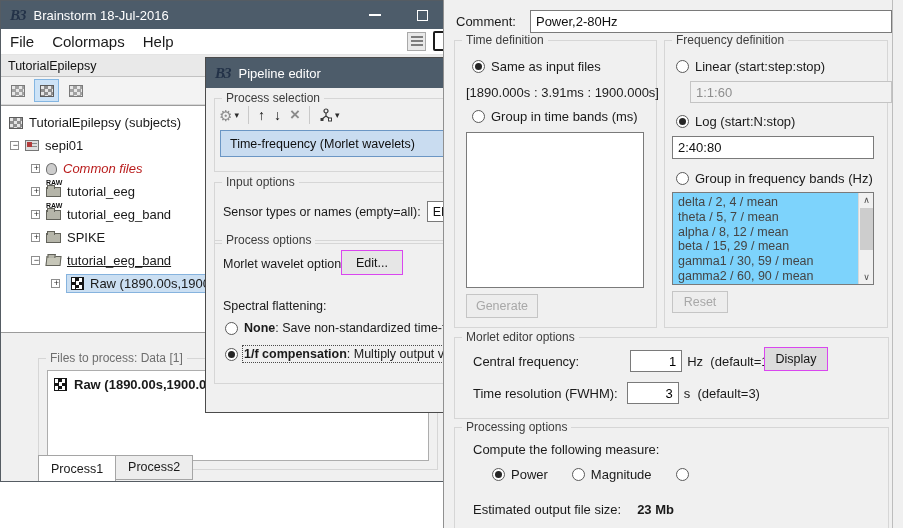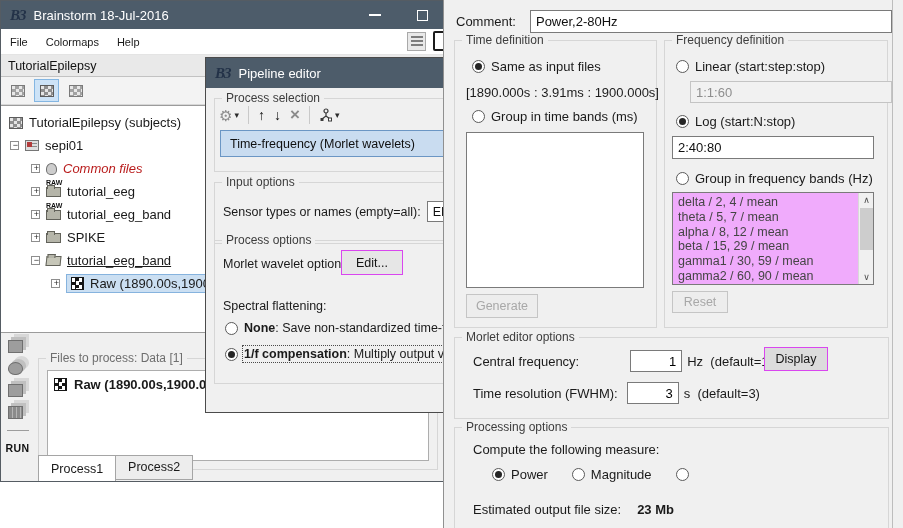--- a/index.html
+++ b/index.html
@@ -20,21 +20,21 @@
   .titlebar .wtitle { color:#ffffff; font-size:13px; }
   .logo { font-family:"Liberation Serif", serif; font-style:italic; font-weight:bold;
           font-size:15px; color:#233248; letter-spacing:-1px; }
   .winctl { position:absolute; top:0; height:28px; width:44px; display:flex; align-items:center; justify-content:center; }
   #btn-min { left:352px; } #btn-max { left:399px; }
   .minbar { width:12px; height:2px; background:#fff; }
   .maxbox { width:11px; height:11px; border:1px solid #fff; }
 
   
   .menubar { height:26px; background:#ffffff; display:flex; align-items:center; border-bottom:1px solid #e4e4e4; position:relative; }
-  .menu-item { font-size:11px; padding:8px 9px; }
+  .menu-item { font-size:15px; padding:8px 9px; }
   .mb-iconbtn { position:absolute; left:406px; top:3px; width:19px; height:19px; background:#e9e9e9;
                 border:1px solid #a9a9a9; display:flex; align-items:center; justify-content:center; }
   .layers-glyph { width:12px; height:11px;
       background:repeating-linear-gradient(180deg,#7d7d7d 0 2px,#e9e9e9 2px 4px); }
   .partial-icon { position:absolute; left:432px; top:2px; width:16px; height:20px;
                   border:2px solid #1b1b1b; background:#fff; border-radius:2px; }
 
   .dbtab-row { height:22px; background:#e9e9e9; border-bottom:1px solid #c2c2c2; display:flex; align-items:flex-end; }
   .dbtab { font-size:12.5px; padding:2px 10px 3px 7px; color:#111; }
 
@@ -134,21 +134,21 @@
   .rt-band { position:absolute; left:17px; top:68px; }
   .time-list { position:absolute; left:11px; top:91px; width:178px; height:156px; background:#fff; border:1px solid #7a7a7a; }
   #generate-btn { position:absolute; left:11px; top:253px; width:72px; height:24px; }
 
   .g-freq { left:220px; top:40px; width:224px; height:288px; }
   .rf-linear { position:absolute; left:11px; top:18px; }
   #linear-input { position:absolute; left:25px; top:40px; width:202px; height:22px; }
   .rf-log { position:absolute; left:11px; top:73px; }
   #log-input { position:absolute; left:7px; top:95px; width:202px; height:23px; }
   .rf-band { position:absolute; left:11px; top:130px; }
-  .freq-list { position:absolute; left:7px; top:151px; width:202px; height:93px; background:#f0abfc; border:1px solid #7a7a7a; padding:2px 0 0 5px; }
+  .freq-list { position:absolute; left:7px; top:151px; width:202px; height:93px; background:#7dd3fc; border:1px solid #7a7a7a; padding:2px 0 0 5px; }
   .freq-list .brow { font-size:12.5px; color:#454545; height:14.8px; white-space:nowrap; }
   .vscroll { position:absolute; right:0; top:0; width:15px; height:100%; background:#f0f0f0; border-left:1px solid #d9d9d9; }
   .sarrow { position:absolute; left:0; width:15px; height:14px; display:flex; align-items:center; justify-content:center;
             font-size:9px; color:#4e4e4e; }
   .sarrow.up { top:0; } .sarrow.down { bottom:0; }
   .sthumb { position:absolute; left:1px; top:15px; width:13px; height:42px; background:#cdcdcd; }
   #reset-btn { position:absolute; left:7px; top:250px; width:56px; height:22px; }
 
   .g-morlet { left:10px; top:337px; width:435px; height:82px; }
   .m-row { position:absolute; display:flex; align-items:center; font-size:13px; }
@@ -250,28 +250,20 @@
       <div class="trow pl3">
         <span class="expand plus"></span>
         <span class="tree-sel">
           <span class="ticon icon-data"></span>
           <span>Raw (1890.00s,1900.00s)</span>
         </span>
       </div>
     </div>
 
     <div class="bottom-panel">
-      <div class="strip">
-        <span class="stackicon"></span>
-        <span class="stackicon s2"></span>
-        <span class="stackicon s3"></span>
-        <span class="stackicon s4"></span>
-        <hr>
-        <span class="run-label">RUN</span>
-      </div>
       <div class="grp files-group">
         <span class="glabel">Files to process: Data [1]</span>
         <div class="fileslist">
           <div class="fitem">
             <span class="icon-data ticon"></span>
             <span>Raw (1890.00s,1900.00s)</span>
           </div>
         </div>
       </div>
       <div class="ptabs">

